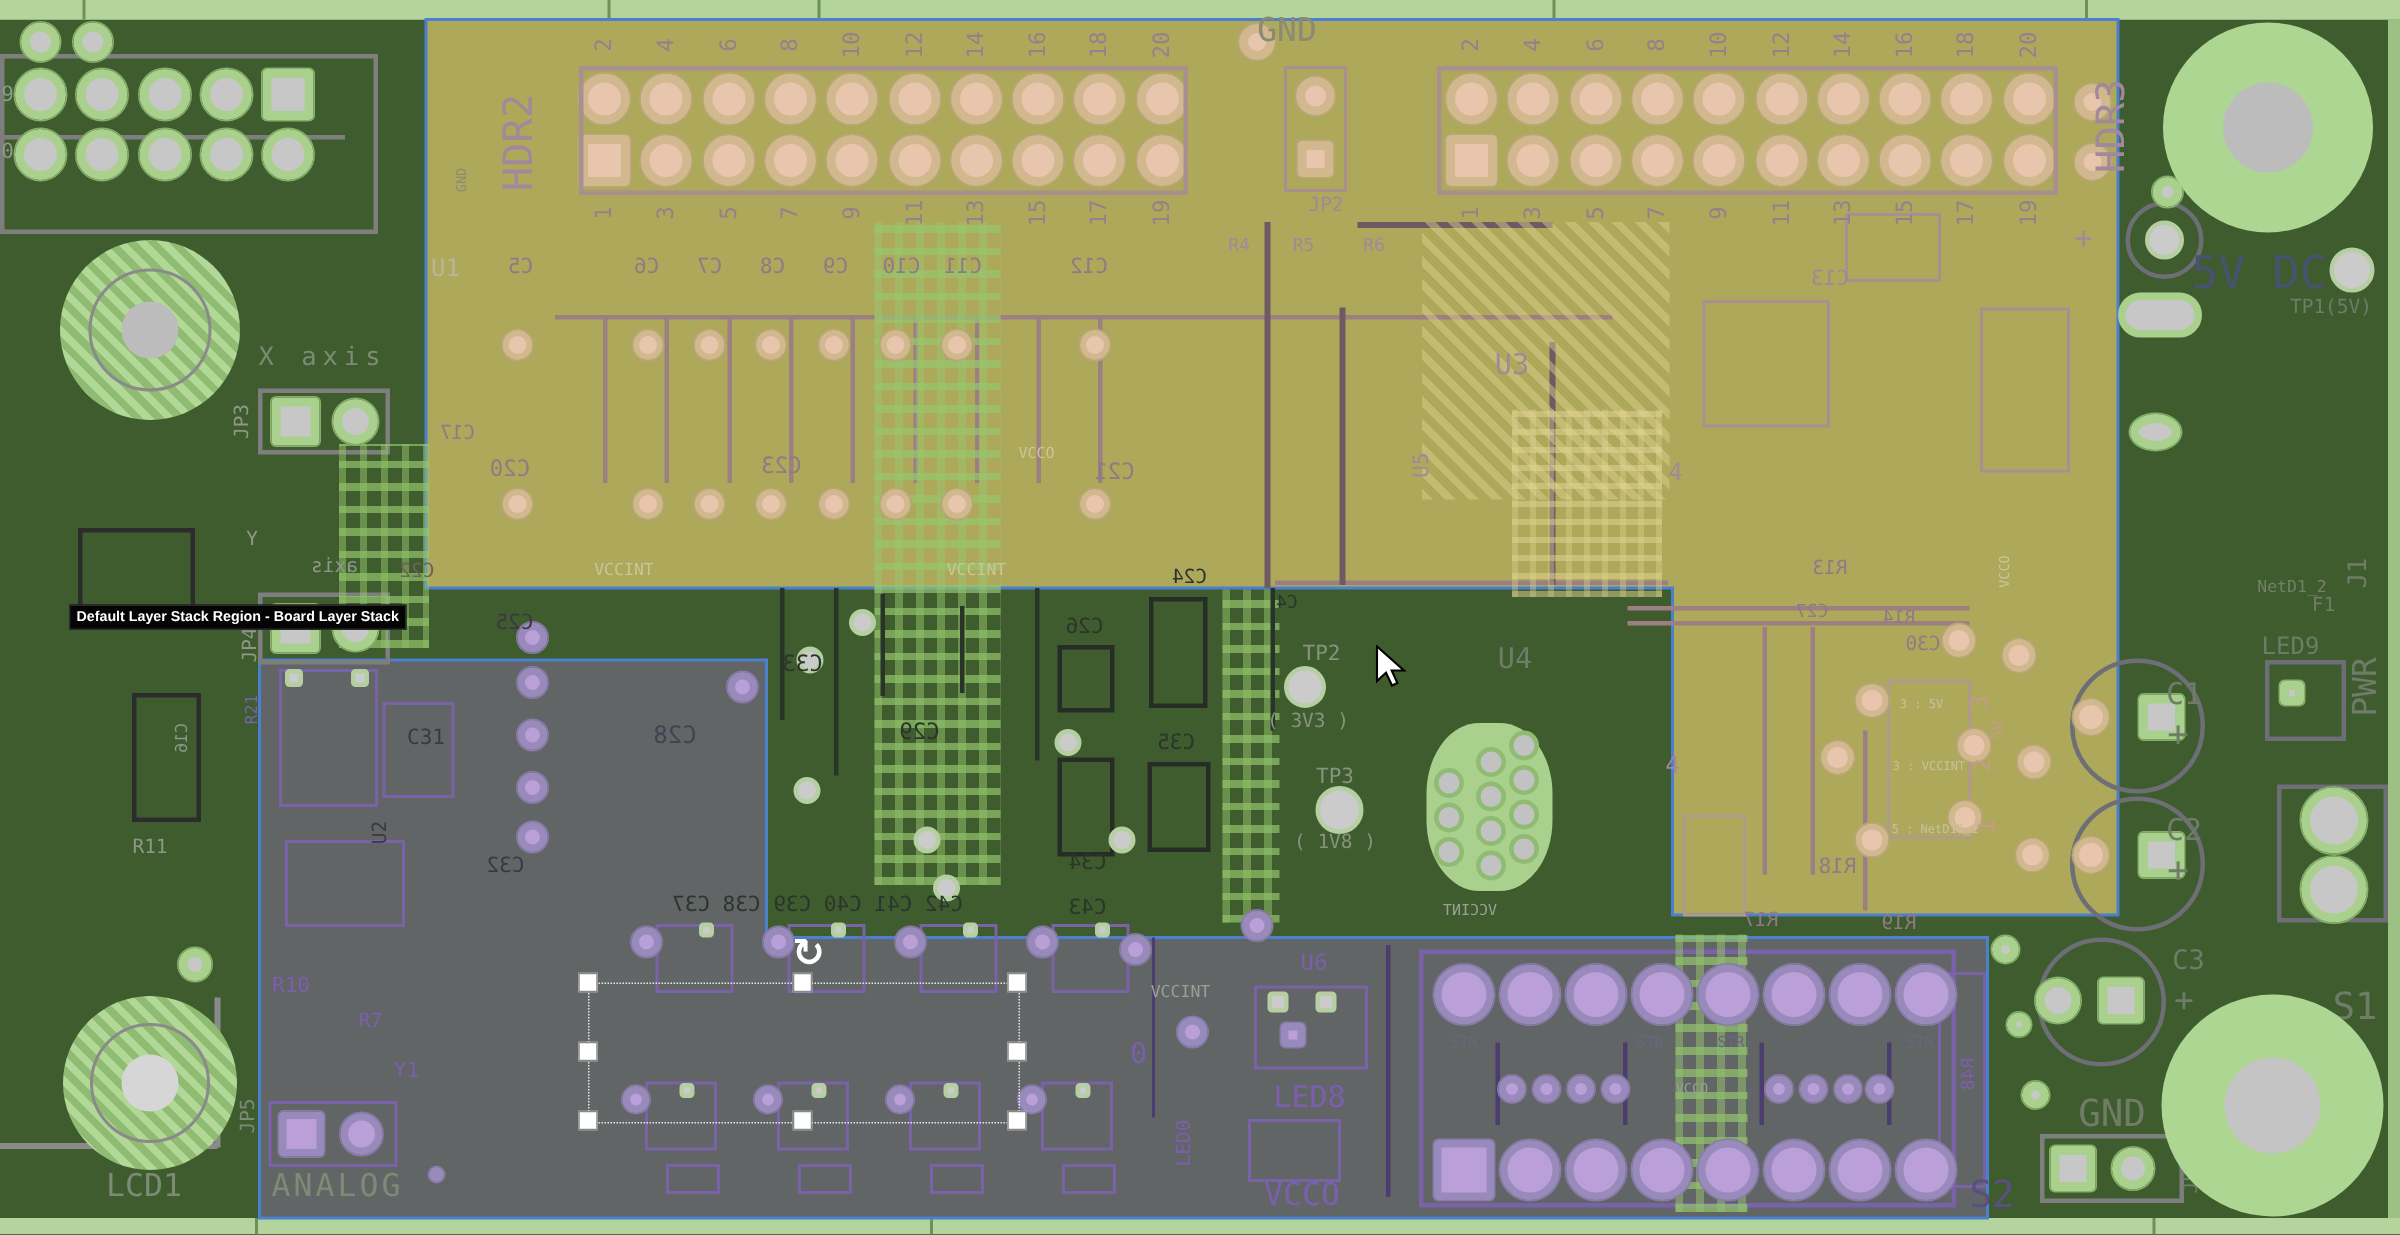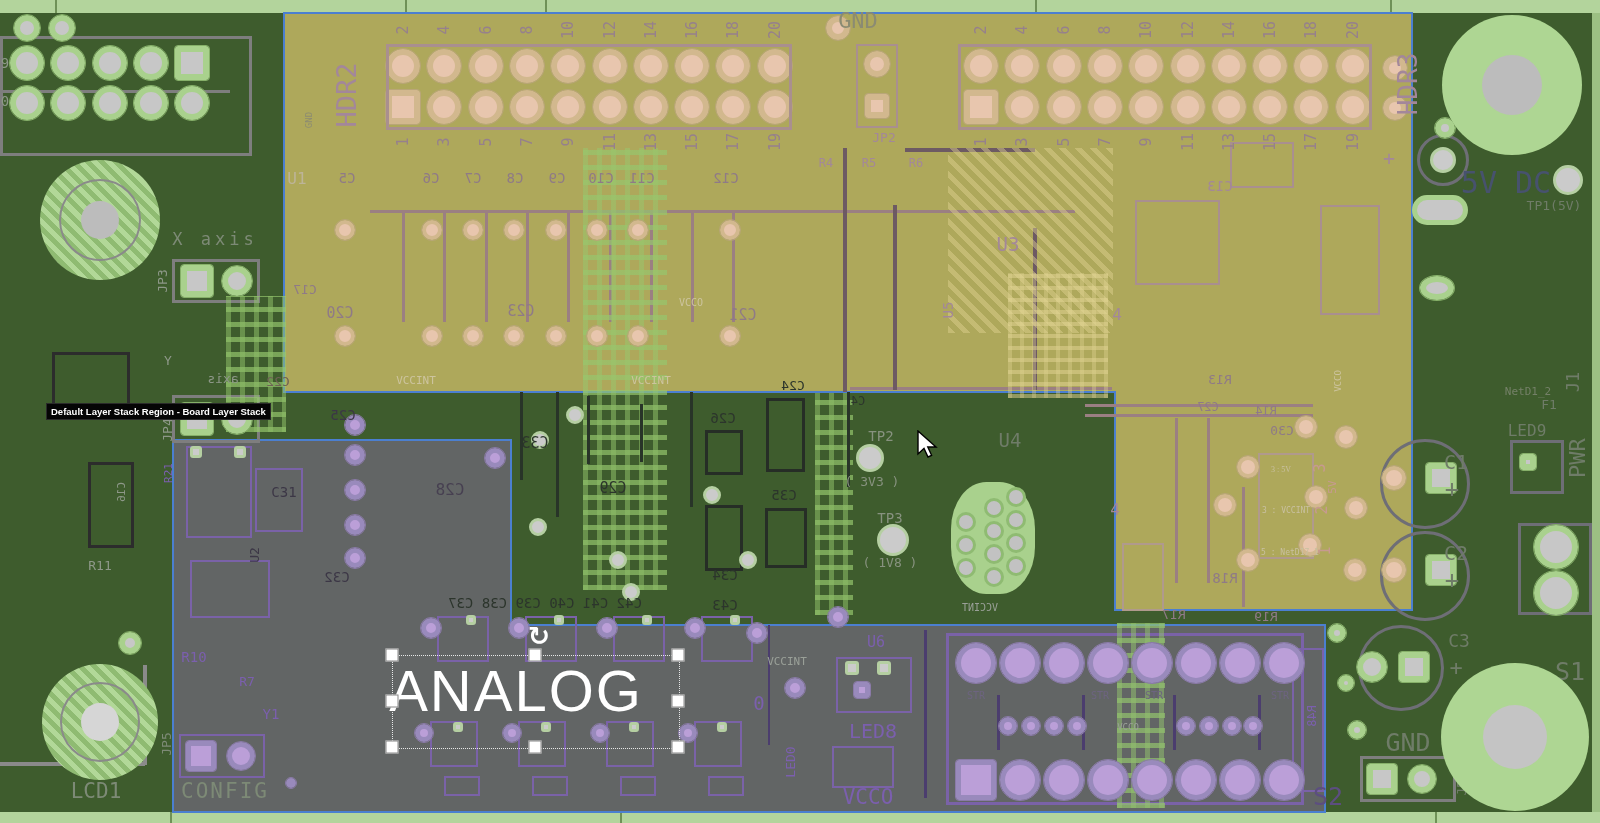--- a/index.html
+++ b/index.html
@@ -91,21 +91,21 @@
       <div class="silk" style="left: 869px; top: 163px; font-size: 12px; color: rgb(163, 135, 154); transform: translate(-50%, -50%);">R5</div>
       <div class="silk" style="left: 916px; top: 163px; font-size: 12px; color: rgb(163, 135, 154); transform: translate(-50%, -50%);">R6</div>
       <div class="silk" style="left: 1008px; top: 244px; font-size: 19px; color: rgb(163, 135, 154); transform: translate(-50%, -50%);">U3</div>
       <div class="silk" style="left: 948px; top: 310px; font-size: 14px; color: rgb(163, 135, 154); transform: translate(-50%, -50%) rotate(-90deg);">U5</div>
       <div class="silk" style="left: 1117px; top: 315px; font-size: 16px; color: rgb(163, 135, 154); transform: translate(-50%, -50%);">4</div>
       <div class="silk" style="left: 1220px; top: 186px; font-size: 14px; color: rgb(163, 135, 154); transform: translate(-50%, -50%) scaleX(-1);">C13</div>
       <div class="silk" style="left: 1220px; top: 379px; font-size: 13px; color: rgb(143, 122, 135); transform: translate(-50%, -50%) scaleX(-1);">R13</div>
       <div class="silk" style="left: 1208px; top: 407px; font-size: 12px; color: rgb(143, 122, 135); transform: translate(-50%, -50%) scaleX(-1);">C27</div>
       <div class="silk" style="left: 1266px; top: 411px; font-size: 12px; color: rgb(143, 122, 135); transform: translate(-50%, -50%) scaleX(-1);">R14</div>
       <div class="silk" style="left: 1282px; top: 430px; font-size: 13px; color: rgb(143, 122, 135); transform: translate(-50%, -50%) scaleX(-1);">C30</div>
-      <div class="silk" style="left: 1281px; top: 470px; font-size: 8px; color: rgb(201, 192, 160); transform: translate(-50%, -50%); font-family: Liberation Serif, serif;">3 : 5V</div>
+      <div class="silk" style="left: 1281px; top: 470px; font-size: 8px; color: rgb(201, 192, 160); transform: translate(-50%, -50%);">3 : 5V</div>
       <div class="silk" style="left: 1286px; top: 511px; font-size: 8px; color: rgb(201, 192, 160); transform: translate(-50%, -50%);">3 : VCCINT</div>
       <div class="silk" style="left: 1290px; top: 553px; font-size: 8px; color: rgb(201, 192, 160); transform: translate(-50%, -50%);">5 : NetD17_1</div>
       <div class="silk" style="left: 1320px; top: 468px; font-size: 15px; color: rgb(199, 154, 144); transform: translate(-50%, -50%) rotate(-90deg);">3</div>
       <div class="silk" style="left: 1332px; top: 487px; font-size: 11px; color: rgb(199, 154, 144); transform: translate(-50%, -50%) rotate(-90deg);">5V</div>
       <div class="silk" style="left: 1322px; top: 510px; font-size: 15px; color: rgb(199, 154, 144); transform: translate(-50%, -50%) rotate(-90deg);">2</div>
       <div class="silk" style="left: 1325px; top: 551px; font-size: 15px; color: rgb(199, 154, 144); transform: translate(-50%, -50%) rotate(-90deg);">1</div>
       <div class="silk" style="left: 1225px; top: 578px; font-size: 14px; color: rgb(143, 122, 135); transform: translate(-50%, -50%) scaleX(-1);">R18</div>
       <div class="silk" style="left: 1174px; top: 614px; font-size: 13px; color: rgb(143, 122, 135); transform: translate(-50%, -50%) scaleX(-1);">R17</div>
       <div class="silk" style="left: 1266px; top: 616px; font-size: 13px; color: rgb(143, 122, 135); transform: translate(-50%, -50%) scaleX(-1);">R19</div>
       <div class="silk" style="left: 1115px; top: 510px; font-size: 16px; color: rgb(163, 135, 154); transform: translate(-50%, -50%);">4</div>
@@ -148,21 +148,21 @@
       <div class="silk" style="left: 790px; top: 762px; font-size: 13px; color: rgb(123, 95, 174); transform: translate(-50%, -50%) rotate(-90deg);">LED0</div>
       <div class="silk" style="left: 876px; top: 642px; font-size: 15px; color: rgb(123, 95, 174); transform: translate(-50%, -50%);">U6</div>
       <div class="silk" style="left: 873px; top: 731px; font-size: 20px; color: rgb(123, 95, 174); transform: translate(-50%, -50%);">LED8</div>
       <div class="silk" style="left: 868px; top: 797px; font-size: 21px; color: rgb(123, 95, 174); transform: translate(-50%, -50%);">VCCO</div>
       <div class="silk" style="left: 976px; top: 696px; font-size: 10px; color: rgb(109, 100, 128); transform: translate(-50%, -50%);">STR</div>
       <div class="silk" style="left: 1100px; top: 696px; font-size: 10px; color: rgb(109, 100, 128); transform: translate(-50%, -50%);">STR</div>
       <div class="silk" style="left: 1154px; top: 696px; font-size: 10px; color: rgb(109, 100, 128); transform: translate(-50%, -50%);">STR</div>
       <div class="silk" style="left: 1280px; top: 696px; font-size: 10px; color: rgb(109, 100, 128); transform: translate(-50%, -50%);">STR</div>
       <div class="silk" style="left: 1128px; top: 727px; font-size: 9px; color: rgb(154, 160, 152); transform: translate(-50%, -50%);">VCCO</div>
       <div class="silk" style="left: 1312px; top: 716px; font-size: 12px; color: rgb(123, 95, 174); transform: translate(-50%, -50%) rotate(-90deg) scaleX(-1);">R48</div>
-      <div class="silk" style="left: 225px; top: 791px; font-size: 21px; color: rgb(125, 138, 118); transform: translate(-50%, -50%); letter-spacing: 2px;">CONFIG</div>
+      <div class="silk" style="left: 225px; top: 791px; font-size: 21px; color: rgb(125, 138, 118); transform: translate(-50%, -50%); letter-spacing: 2px;">ANALOG</div>
       <div class="silk" style="left: 96px; top: 791px; font-size: 21px; color: rgb(125, 138, 118); transform: translate(-50%, -50%);">LCD1</div>
       <div class="silk" style="left: 166px; top: 744px; font-size: 13px; color: rgb(125, 138, 118); transform: translate(-50%, -50%) rotate(-90deg);">JP5</div>
       <div class="silk" style="left: 194px; top: 657px; font-size: 14px; color: rgb(123, 95, 174); transform: translate(-50%, -50%);">R10</div>
       <div class="silk" style="left: 247px; top: 681px; font-size: 13px; color: rgb(123, 95, 174); transform: translate(-50%, -50%);">R7</div>
       <div class="silk" style="left: 271px; top: 714px; font-size: 14px; color: rgb(123, 95, 174); transform: translate(-50%, -50%);">Y1</div>
       <div class="silk" style="left: 1506px; top: 183px; font-size: 30px; color: rgb(71, 82, 110); transform: translate(-50%, -50%);">5V DC</div>
       <div class="silk" style="left: 1554px; top: 205px; font-size: 13px; color: rgb(111, 124, 104); transform: translate(-50%, -50%);">TP1(5V)</div>
       <div class="silk" style="left: 1528px; top: 391px; font-size: 11px; color: rgb(116, 128, 104); transform: translate(-50%, -50%);">NetD1_2</div>
       <div class="silk" style="left: 1573px; top: 382px; font-size: 17px; color: rgb(111, 124, 104); transform: translate(-50%, -50%) rotate(-90deg);">J1</div>
       <div class="silk" style="left: 1549px; top: 404px; font-size: 13px; color: rgb(111, 124, 104); transform: translate(-50%, -50%);">F1</div>
@@ -494,21 +494,20 @@
   <div class="mh" style="left:100px;top:722px;width:76px;height:76px;border:2px solid #8a8a8a;"></div>
   <div class="mh" style="left:100px;top:722px;width:38px;height:38px;background:#d6d6d6;"></div>
   <div class="mh" style="left:1512px;top:85px;width:140px;height:140px;background:#aed693;"></div>
   <div class="mh" style="left:1512px;top:85px;width:60px;height:60px;background:#bcbcbc;"></div>
   <div class="mh" style="left:1515px;top:737px;width:148px;height:148px;background:#aed693;"></div>
   <div class="mh" style="left:1515px;top:737px;width:64px;height:64px;background:#c4c4c4;"></div>
 
   <div class="box" style="left:386px;top:44px;width:406px;height:86px;border:3px solid #a98f8f;"></div>
   <div class="box" style="left:958px;top:44px;width:414px;height:86px;border:3px solid #a98f8f;"></div>
 
-  <div class="biglabel" style="left:516px;top:690px;font-size:58px;letter-spacing:2px;">ANALOG</div>
 
   <div id="sel-rect" style="left:392px;top:655px;width:286px;height:92px;"></div>
   <div class="handle" style="left:392px;top:655px;"></div>
   <div class="handle" style="left:535px;top:655px;"></div>
   <div class="handle" style="left:678px;top:655px;"></div>
   <div class="handle" style="left:392px;top:701px;"></div>
   <div class="handle" style="left:678px;top:701px;"></div>
   <div class="handle" style="left:392px;top:747px;"></div>
   <div class="handle" style="left:535px;top:747px;"></div>
   <div class="handle" style="left:678px;top:747px;"></div>

